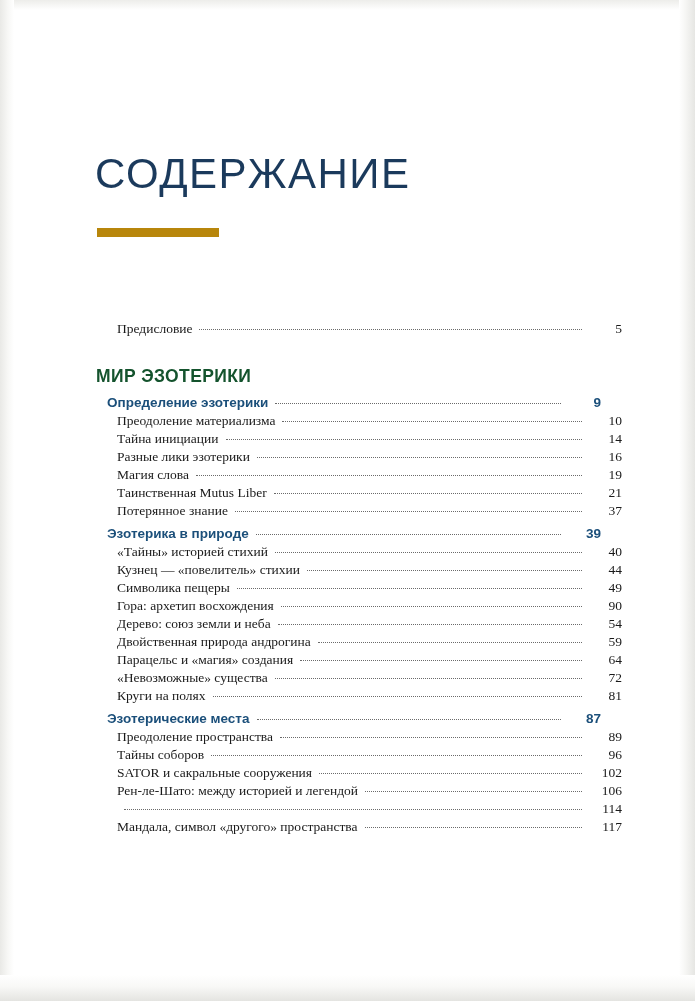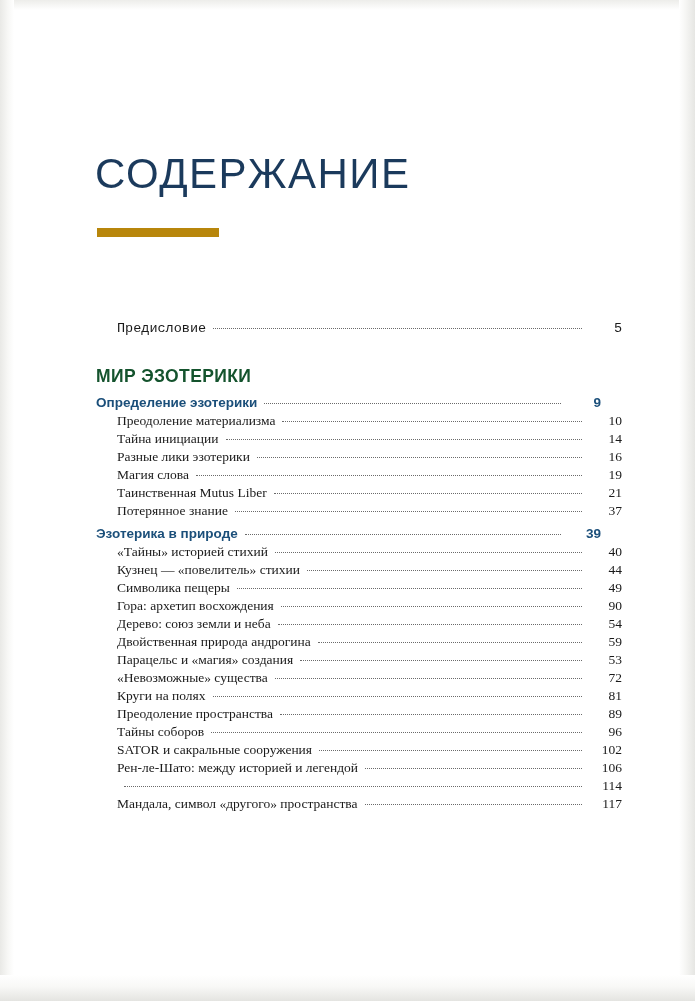--- a/index.html
+++ b/index.html
@@ -115,21 +115,20 @@
     text-align: right;
     font-size: 13.5px;
     color: #1a1a1a;
     white-space: nowrap;
   }
 
   
   .row.preface {
     padding-left: 22px;
     margin-bottom: 17px;
-    font-family: Liberation Mono, monospace;
   }
   .row.preface .label { font-size: 13.5px; }
   .row.preface .page-no { width: 34px; }
 
   
   .part-heading {
     font-family: "Liberation Sans", sans-serif;
     font-size: 17.5px;
     font-weight: 700;
     color: #14532d;
@@ -143,20 +142,21 @@
   .row.chapter {
     margin-top: 9px;
     margin-bottom: 5px;
     padding-left: 1px;
   }
   .row.chapter .label {
     font-family: "Liberation Sans", sans-serif;
     font-weight: 700;
     font-size: 13.5px;
     color: #1b4f7a;
+    margin-left: 11px;
   }
   .row.chapter .page-no {
     font-family: "Liberation Sans", sans-serif;
     font-weight: 700;
     font-size: 13.5px;
     color: #1b4f7a;
   }
   .row.chapter .dots {
     border-bottom: 1.5px dotted #6a6a6a;
   }
@@ -263,35 +263,40 @@
           <span class="page-no">54</span>
         </div>
         <div class="row entry">
           <span class="label">Двойственная природа андрогина</span>
           <span class="dots"></span>
           <span class="page-no">59</span>
         </div>
         <div class="row entry">
           <span class="label">Парацельс и «магия» создания</span>
           <span class="dots"></span>
-          <span class="page-no">53</span>
+          <span class="page-no">64</span>
         </div>
         <div class="row entry">
           <span class="label">«Невозможные» существа</span>
           <span class="dots"></span>
           <span class="page-no">72</span>
         </div>
         <div class="row entry">
           <span class="label">Круги на полях</span>
           <span class="dots"></span>
           <span class="page-no">81</span>
         </div>
       </div>
 
       <div class="group">
+        <div class="row chapter">
+          <span class="label">Эзотерические места</span>
+          <span class="dots"></span>
+          <span class="page-no">87</span>
+        </div>
         <div class="row entry">
           <span class="label">Преодоление пространства</span>
           <span class="dots"></span>
           <span class="page-no">89</span>
         </div>
         <div class="row entry">
           <span class="label">Тайны соборов</span>
           <span class="dots"></span>
           <span class="page-no">96</span>
         </div>

